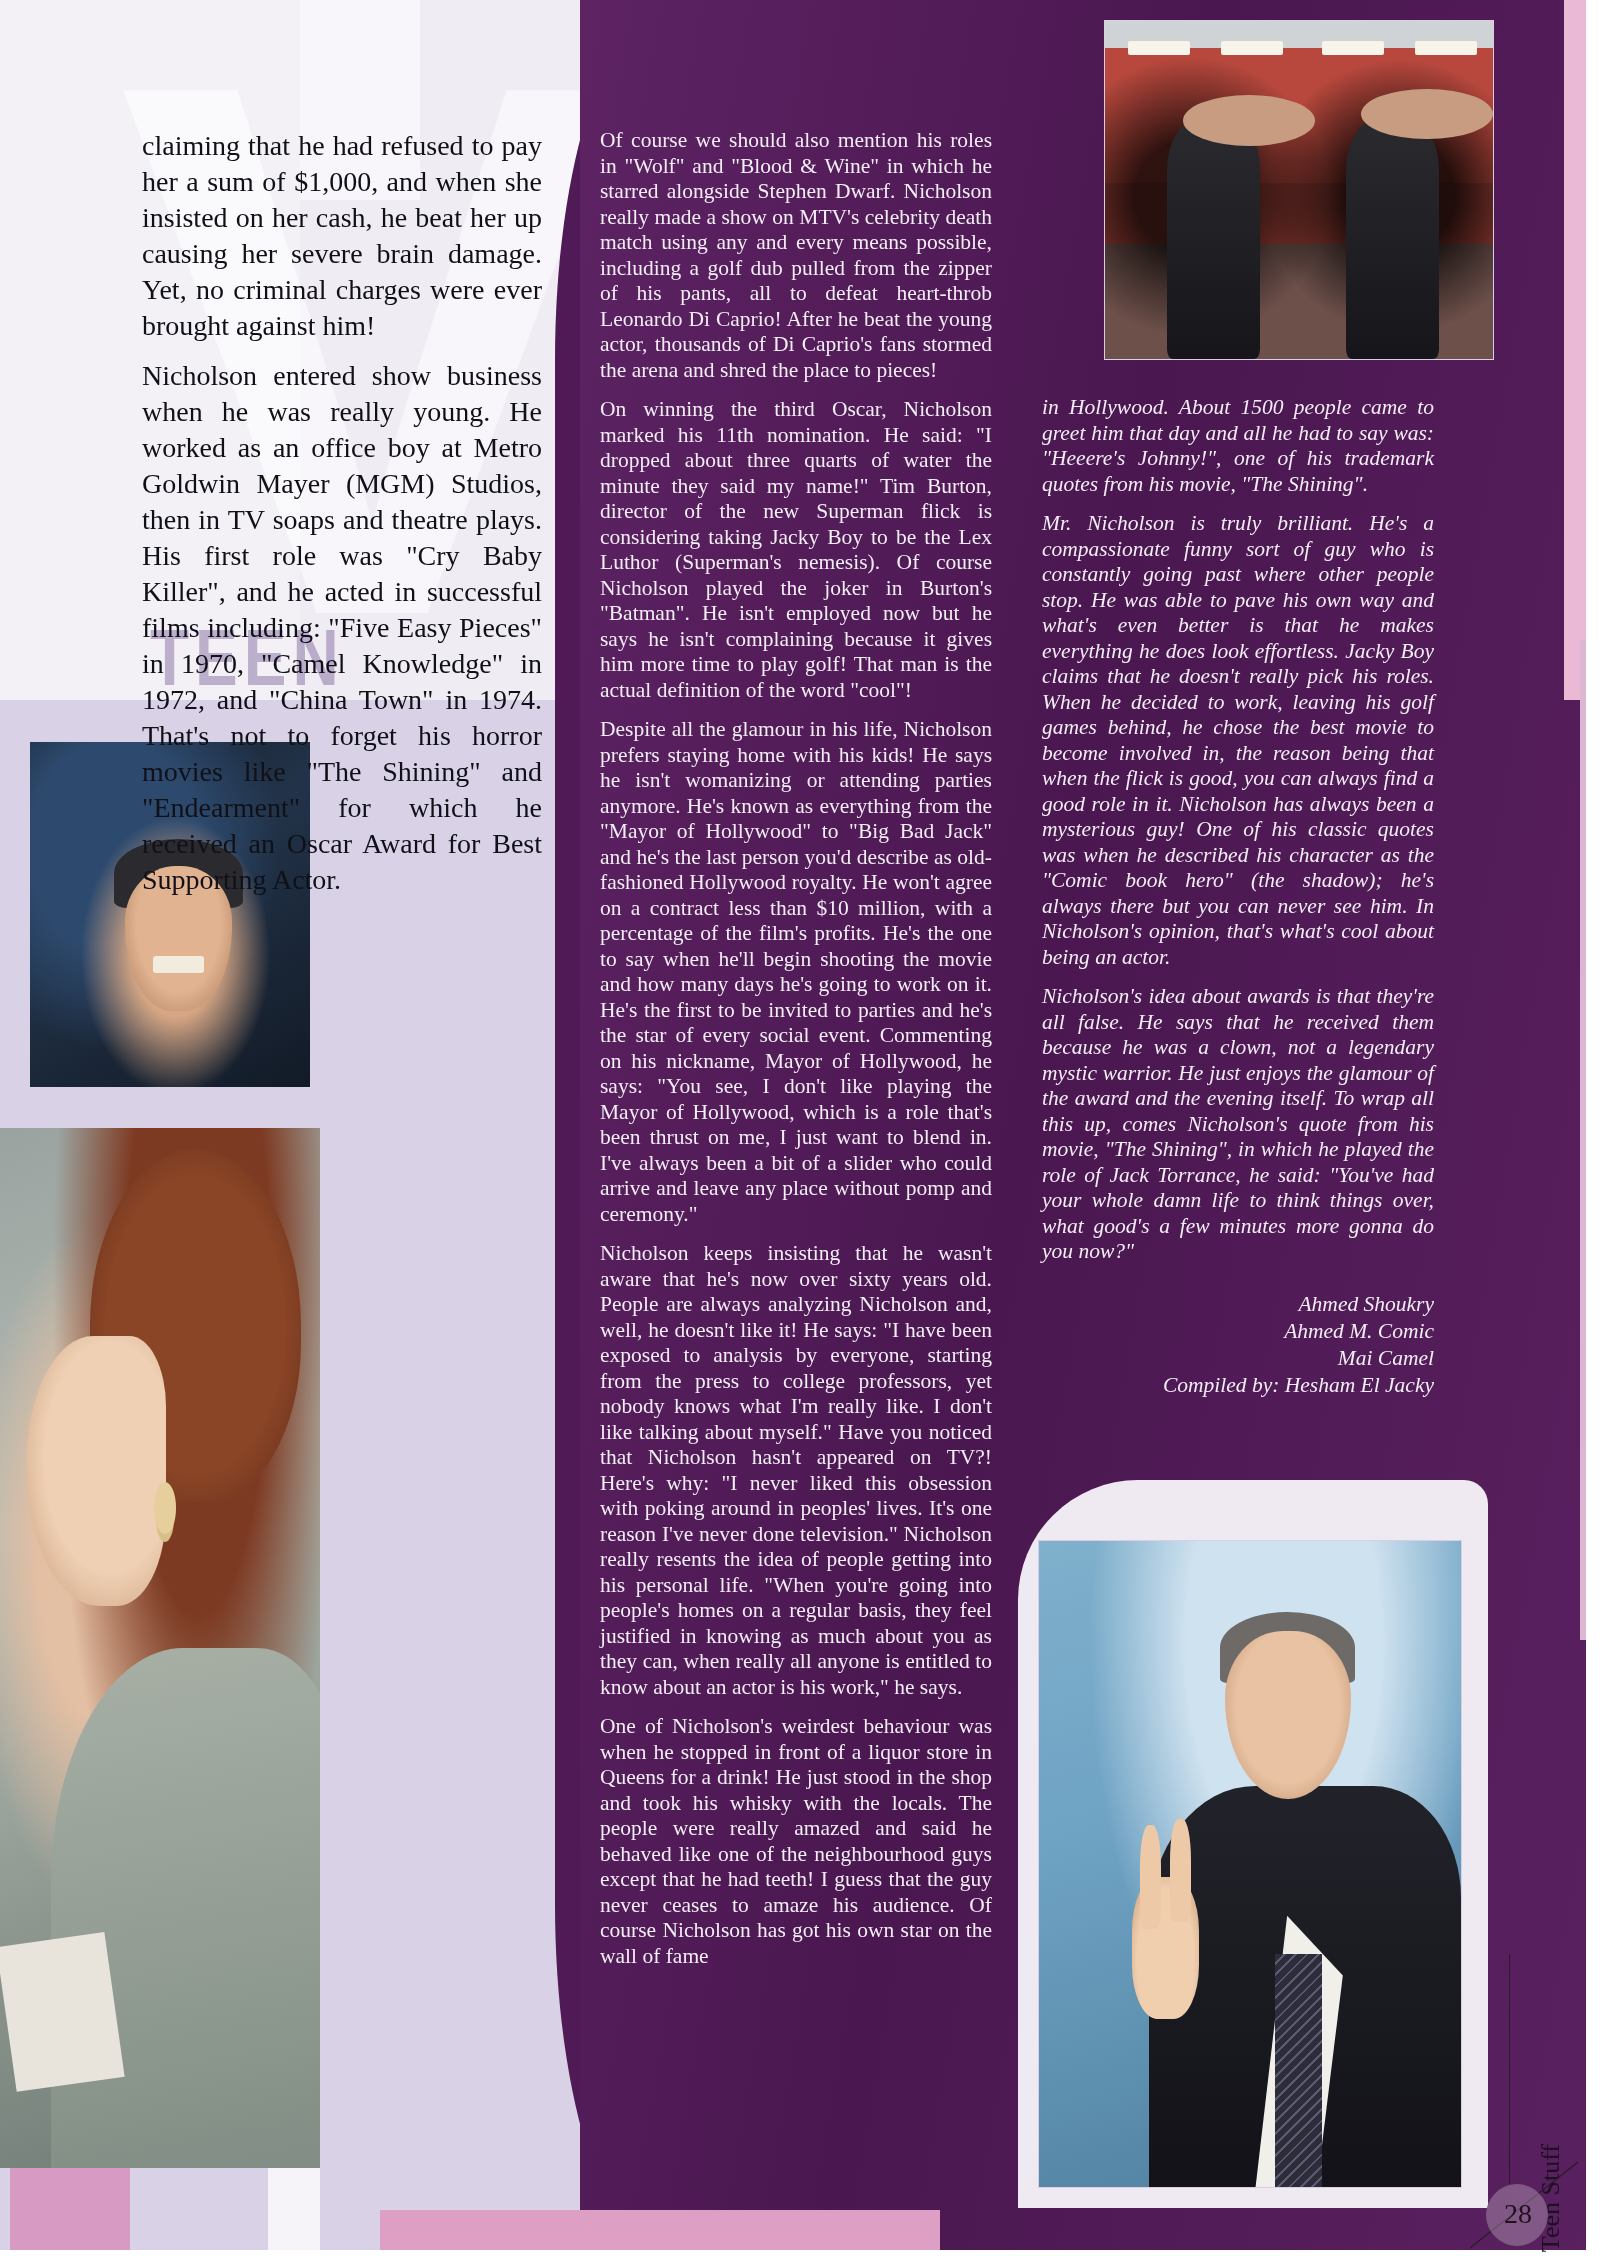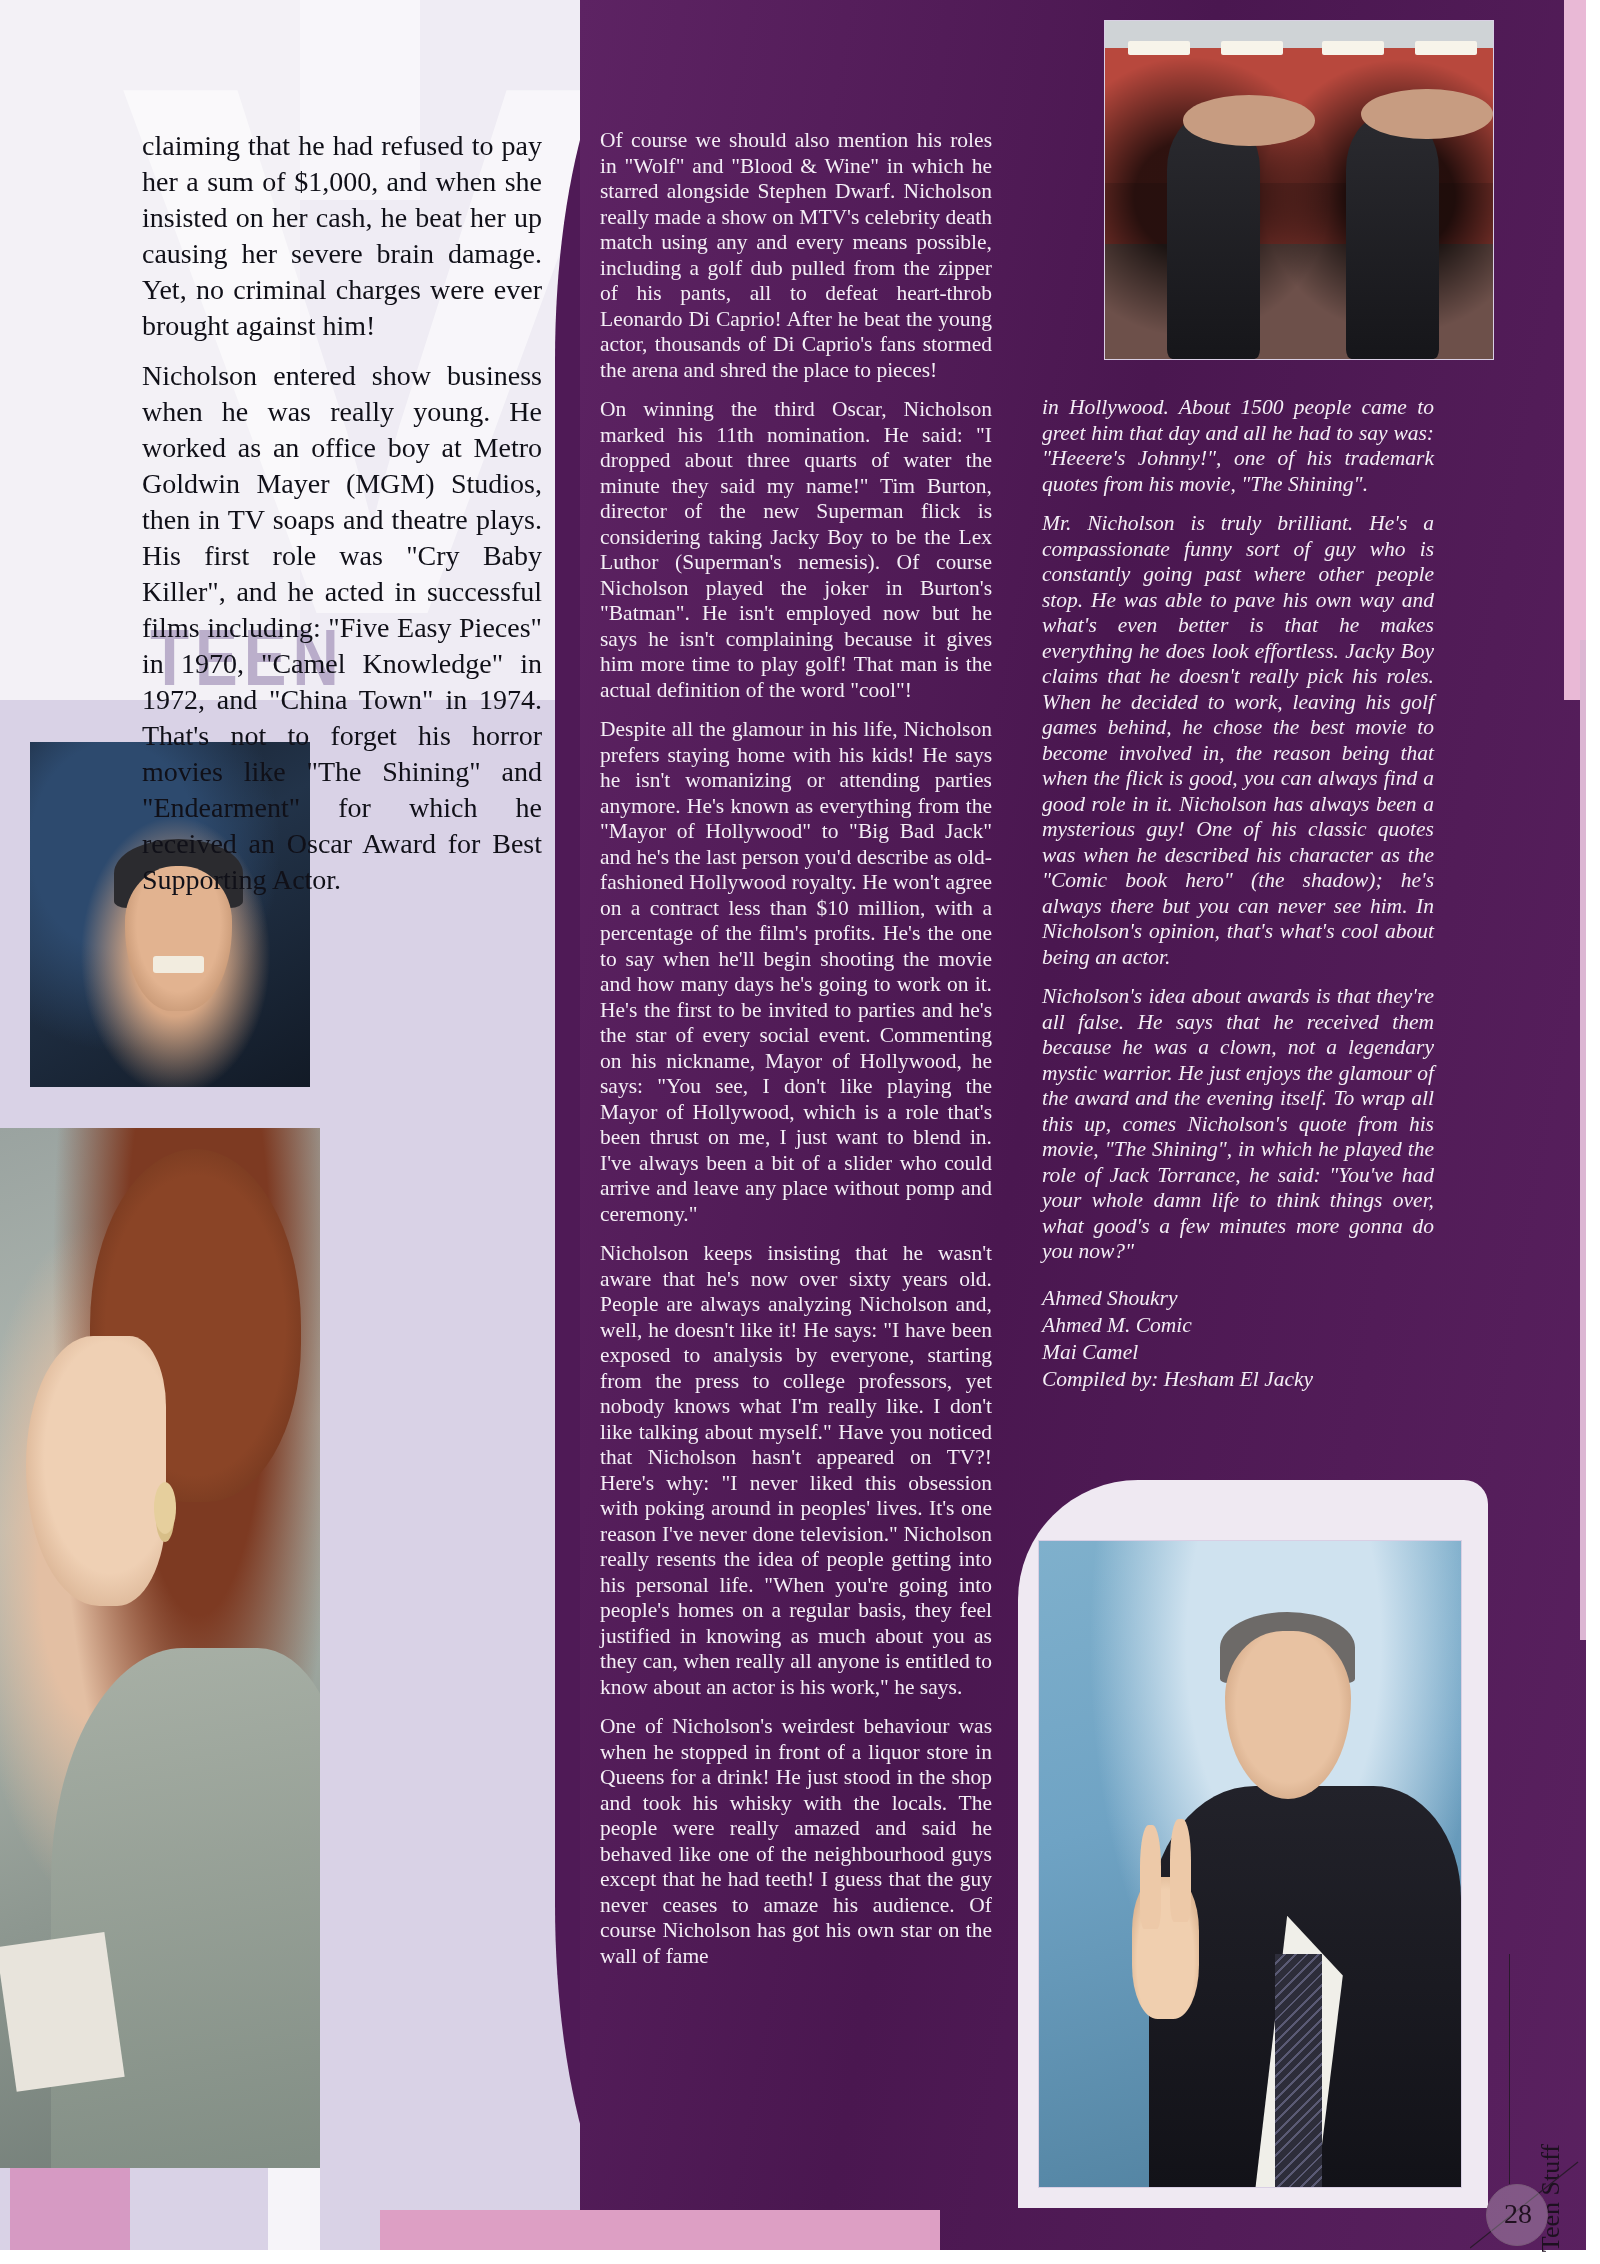--- a/index.html
+++ b/index.html
@@ -289,22 +289,22 @@
     font-size: 21.5px; line-height: 25.5px;
     color: #f4eef6;
   }
   #col-3 {
     left: 1042px; top: 395px; width: 392px;
     font-size: 21.5px; line-height: 25.5px;
     color: #f4eef6;
     font-style: italic;
   }
   .credits {
-    margin-top: 20px;
-    text-align: left;
+    margin-top: 26px;
+    text-align: right;
     line-height: 27px;
   }
   .credits div { white-space: nowrap; }
 
   
   .page-num {
     position: absolute;
     right: 68px; bottom: 34px;
     font-family: "Liberation Serif", serif;
     font-size: 28px;

